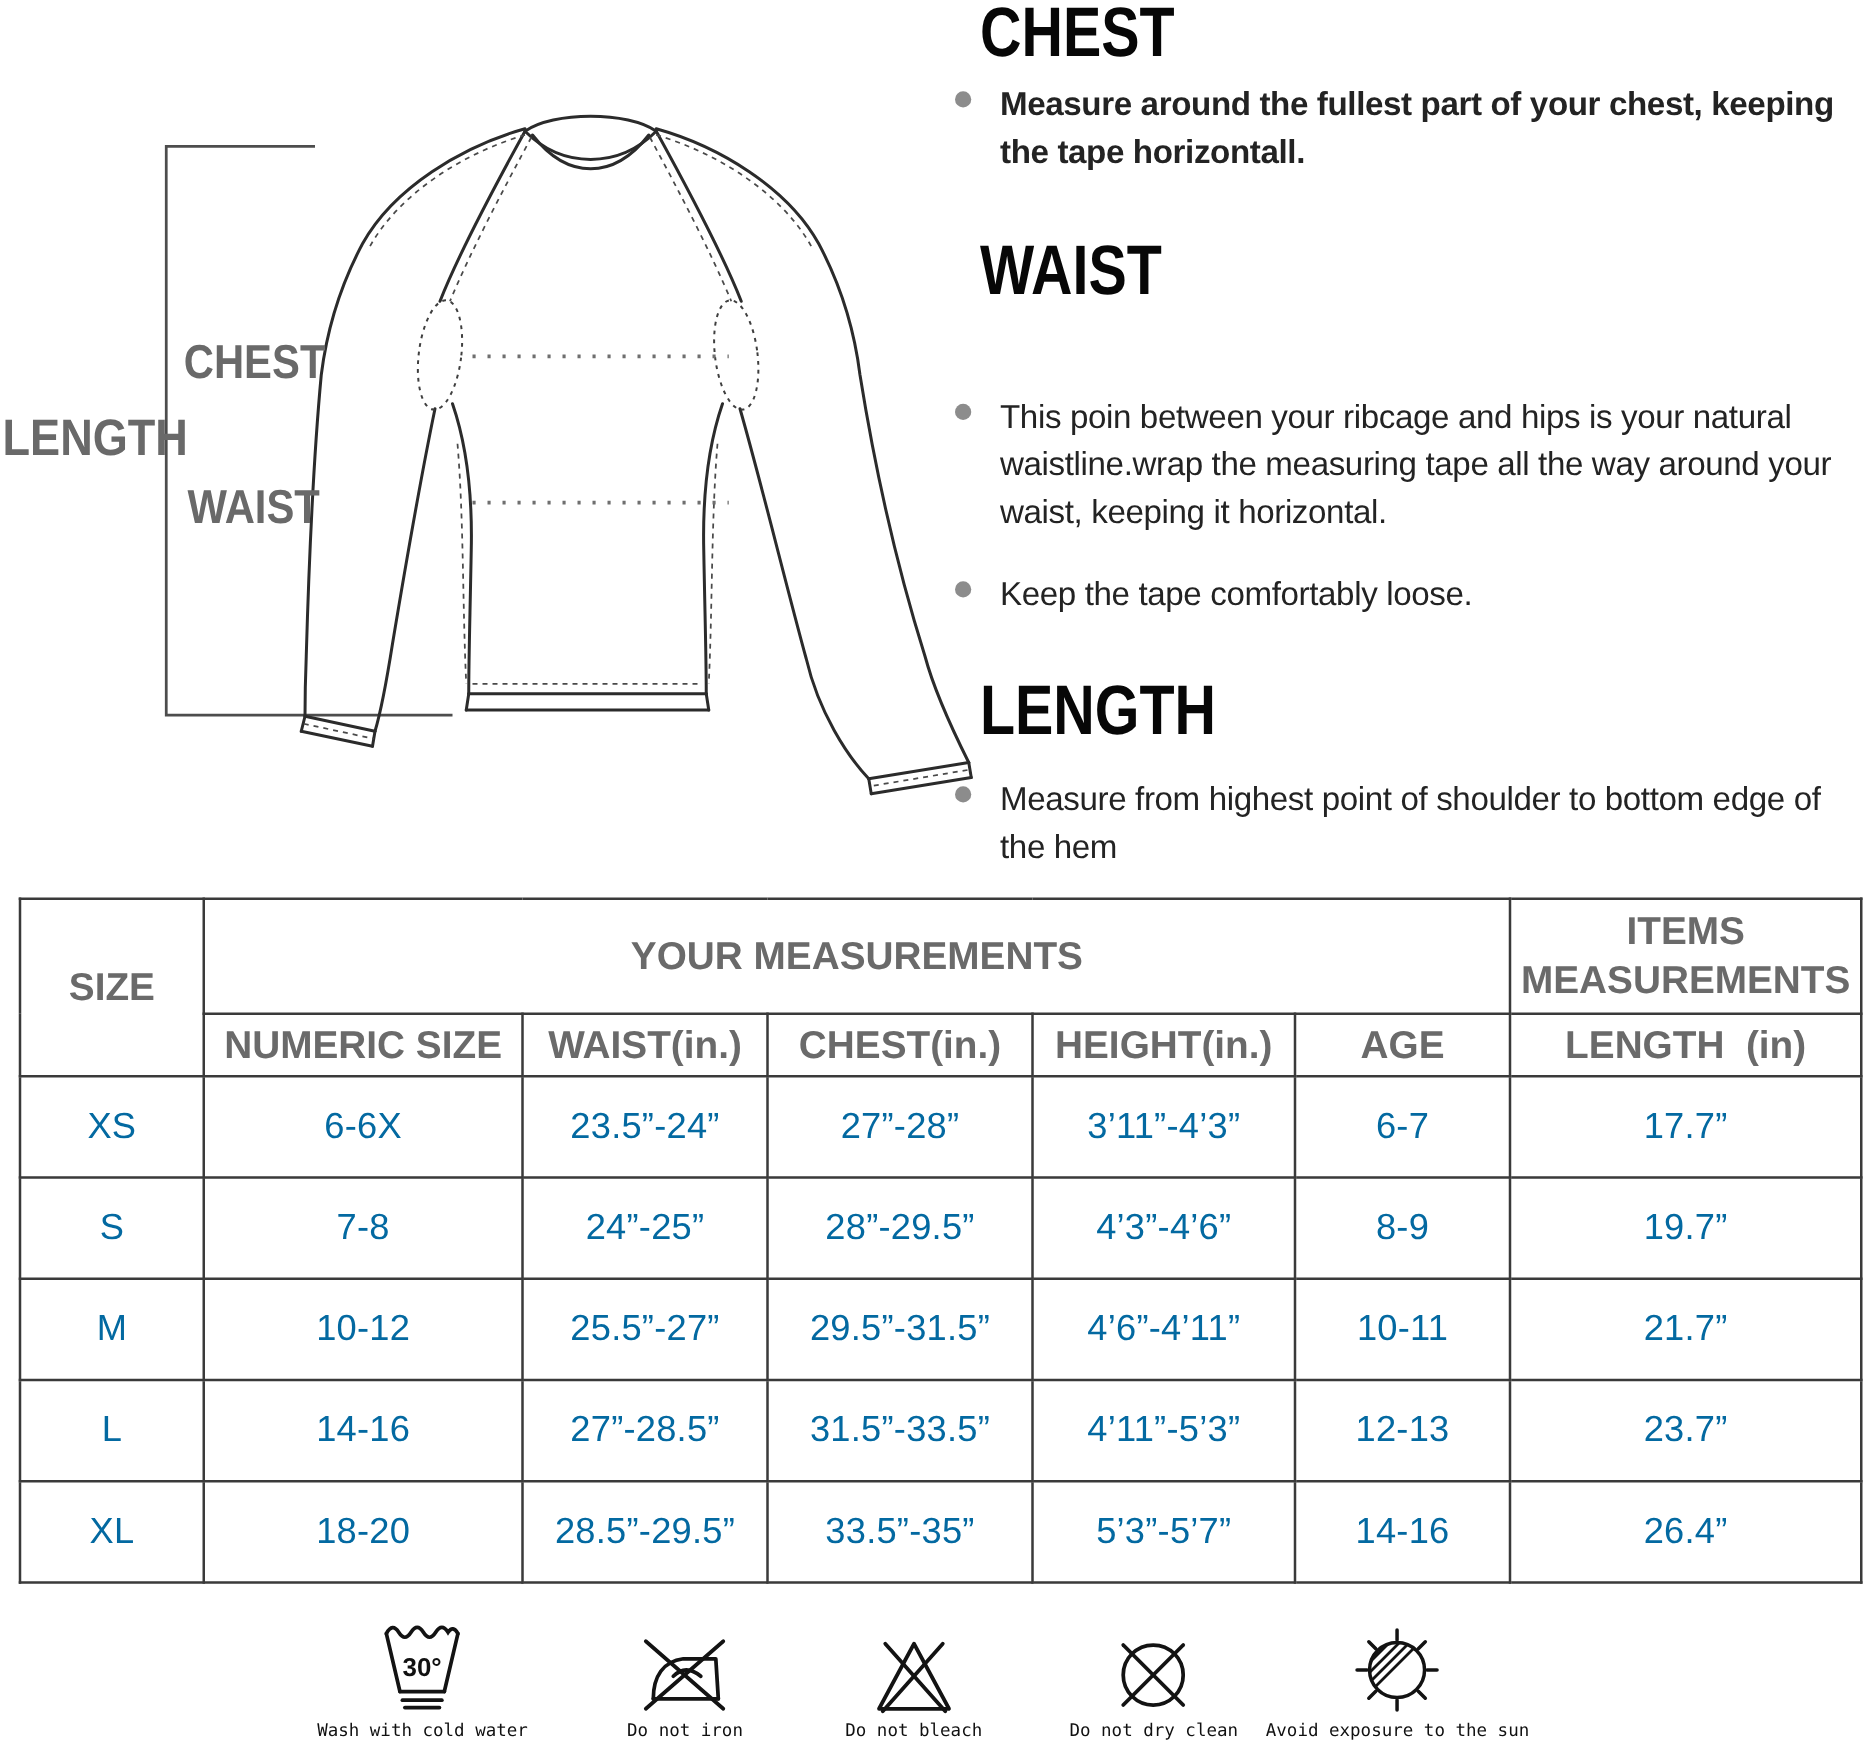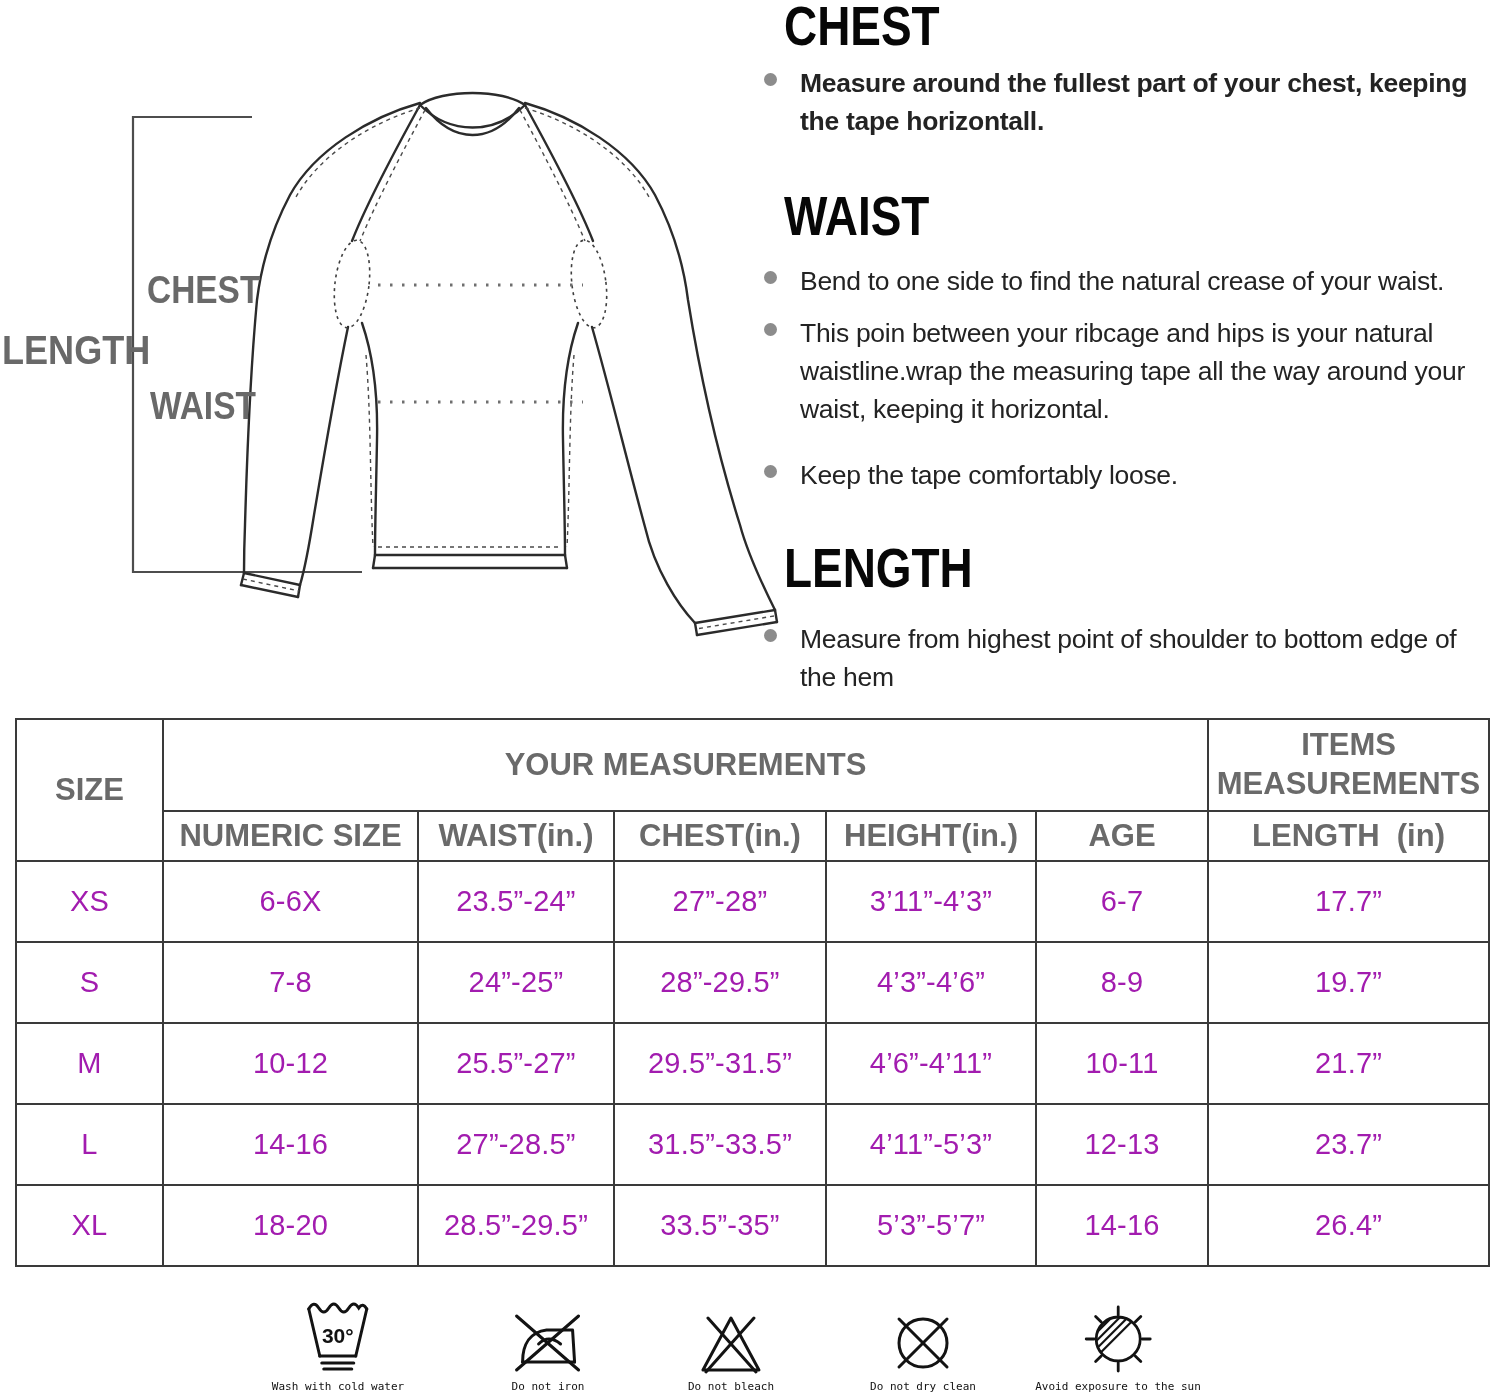--- a/index.html
+++ b/index.html
@@ -44,41 +44,41 @@
   .b-waist3  { top:456px; }
   .b-length1 { top:620px; }
 
   
   table.size-chart {
     position:absolute; left:15px; top:718px; width:1473px;
     border-collapse:collapse; table-layout:fixed;
   }
   table.size-chart th, table.size-chart td {
     border:2px solid #3a3a3a; text-align:center; vertical-align:middle;
-    padding:0; color:#a21caf;
+    padding:0; color:#0369a1;
   }
   table.size-chart th { font-size:31px; font-weight:700; color:#6a6a6a; white-space:pre-wrap; }
   table.size-chart td { font-size:29px; font-weight:400; letter-spacing:0.2px; }
   tr.row-h1 { height:92px; }
   tr.row-h2 { height:50px; }
   tr.row-data { height:81px; }
   th.items-h { line-height:1.25;margin-left:48px; }
   th.sub-h { white-space:pre; }
 
   
   .care-strip { position:absolute; left:0; top:1296px; width:1500px; height:96px; }
   .care-fig {
     position:absolute; top:0; transform:translateX(-50%);
     display:flex; flex-direction:column; align-items:center; justify-content:flex-end;
     height:96px;
   }
   .care-fig svg { display:block; }
   .care-label {
     margin-top:7px; font-family:"DejaVu Sans Mono", monospace;
-    font-size:11px; color:#101010; white-space:pre; line-height:1;
+    font-size:14px; color:#101010; white-space:pre; line-height:1;
   }
   .tub-temp {
     font-family:"Liberation Sans", sans-serif; font-size:21px; font-weight:700; fill:#111;
   }
 </style>
 </head>
 <body>
 
 <div class="page">
 
@@ -141,24 +141,20 @@
   <p class="diag-label lbl-waist">WAIST</p>
 
   <div class="col-right">
     <h2 class="big-h h-chest">CHEST</h2>
     <div class="bullet b-chest1">
       <span class="dot"></span>
       <p>Measure around the fullest part of your chest, keeping the tape horizontall.</p>
     </div>
 
     <h2 class="big-h h-waist">WAIST</h2>
-    <div class="bullet b-waist1">
-      <span class="dot"></span>
-      <p>Bend to one side to find the natural crease of your waist.</p>
-    </div>
     <div class="bullet b-waist2">
       <span class="dot"></span>
       <p>This poin between your ribcage and hips is your natural waistline.wrap the measuring tape all the way around your waist, keeping it horizontal.</p>
     </div>
     <div class="bullet b-waist3">
       <span class="dot"></span>
       <p>Keep the tape comfortably loose.</p>
     </div>
 
     <h2 class="big-h h-length">LENGTH</h2>

